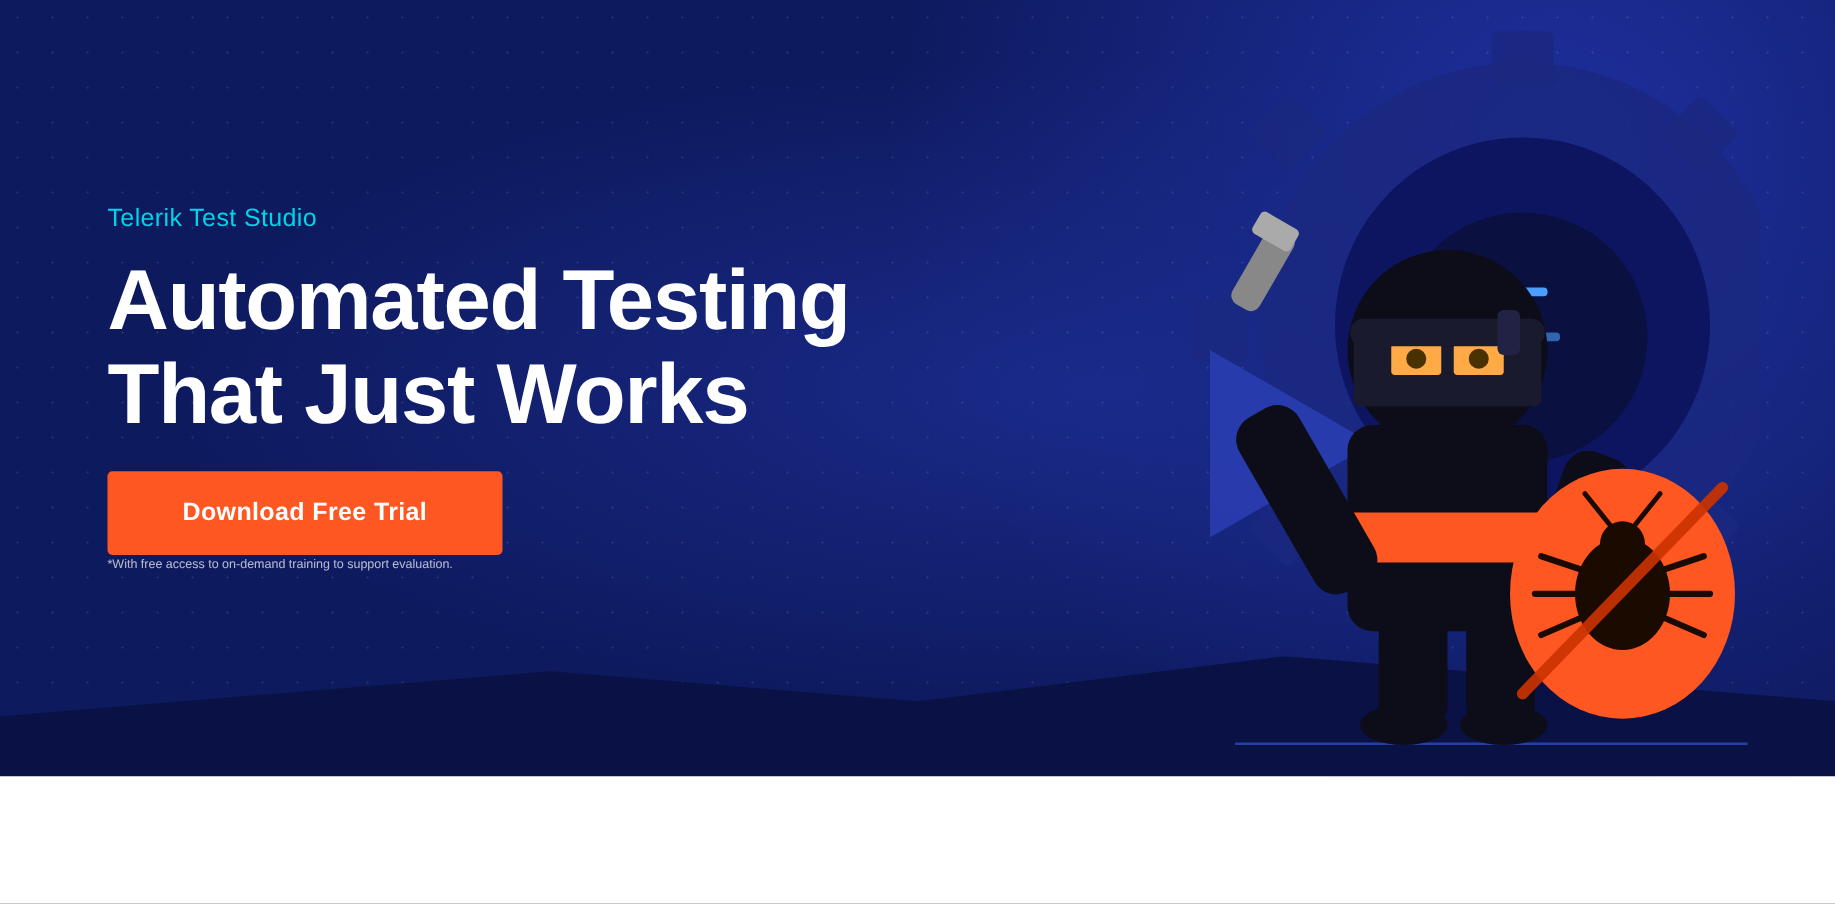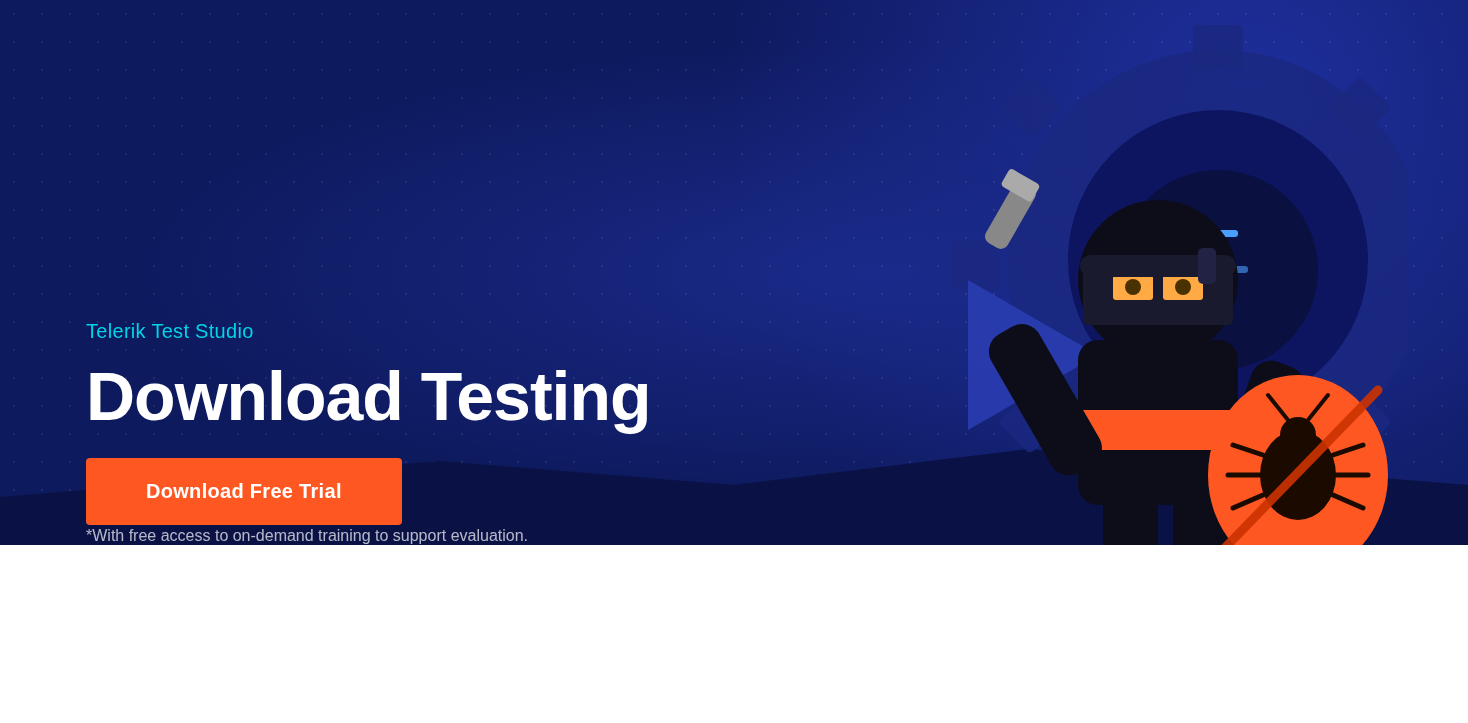--- a/index.html
+++ b/index.html
@@ -10,29 +10,29 @@
 
     body {
       width: 1468px;
       height: 723px;
       overflow: hidden;
       font-family: 'Segoe UI', Arial, sans-serif;
     }
 
     .hero {
       width: 100%;
-      height: 545px;
+      height: 621px;
       background-color: #0e1a5e;
       background-image:
         radial-gradient(ellipse at 60% 50%, #1a2a8a 0%, transparent 60%),
         radial-gradient(circle at 85% 20%, #1e2f9e 0%, transparent 40%);
       position: relative;
       overflow: hidden;
       display: flex;
-      align-items: flex-end;
+      align-items: center;
     }
 
     
     .hero::before {
       content: '';
       position: absolute;
       top: 0;
       left: 0;
       right: 0;
       bottom: 0;
@@ -95,21 +95,21 @@
       border: none;
       border-radius: 4px;
       cursor: pointer;
       text-decoration: none;
       letter-spacing: 0.3px;
     }
 
     .disclaimer {
       margin-top: 2px;
       color: rgba(255, 255, 255, 0.7);
-      font-size: 16px;
+      font-size: 10px;
     }
 
     
     .hero-illustration {
       position: absolute;
       right: 0;
       top: 0;
       width: 780px;
       height: 723px;
       z-index: 5;
@@ -126,21 +126,22 @@
 
   </style>
 </head>
 <body>
 
 <div class="hero">
 
   <div class="hero-content">
     <div class="brand-name">Telerik Test Studio</div>
     <h1 class="hero-title">
-      <span>Download Testing</span><br>
+      <span>Automated Testing</span><br>
+      <span>That Just Works</span>
     </h1>
     <button class="cta-button">Download Free Trial</button>
     <p class="disclaimer">*With free access to on-demand training to support evaluation.</p>
   </div>
 
   <div class="hero-illustration">
 
     <svg class="ninja-svg" viewBox="0 0 500 680" xmlns="http://www.w3.org/2000/svg">
 
       <g transform="translate(50, 30)">

